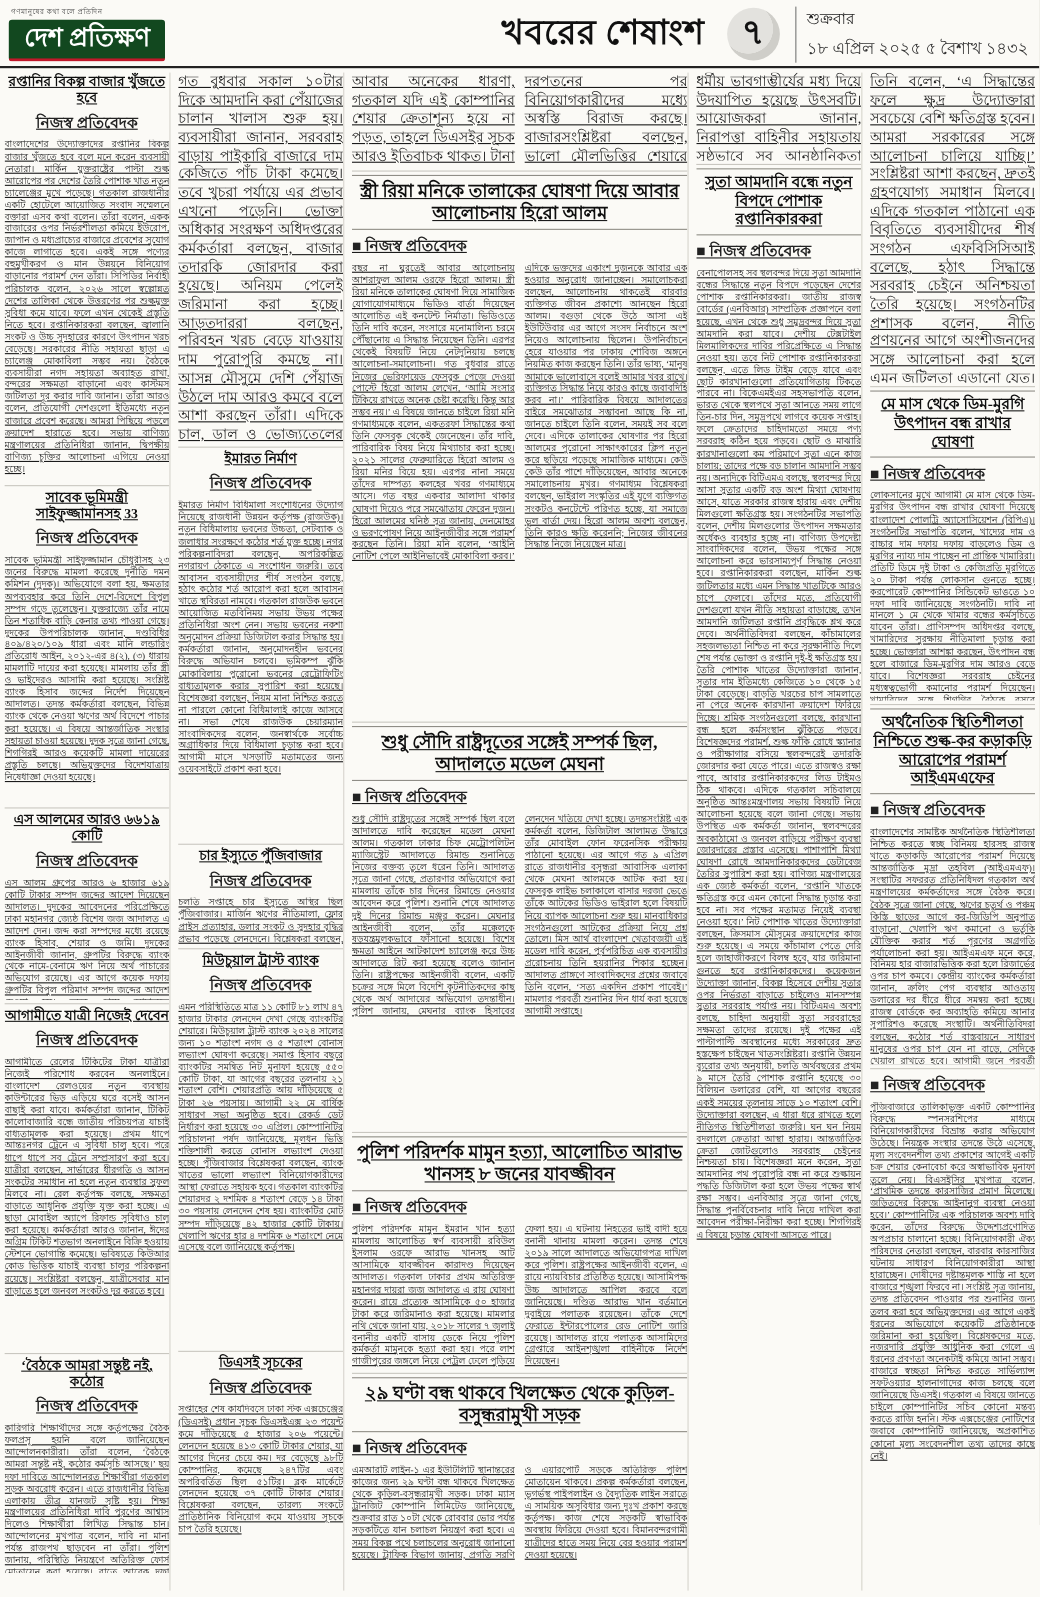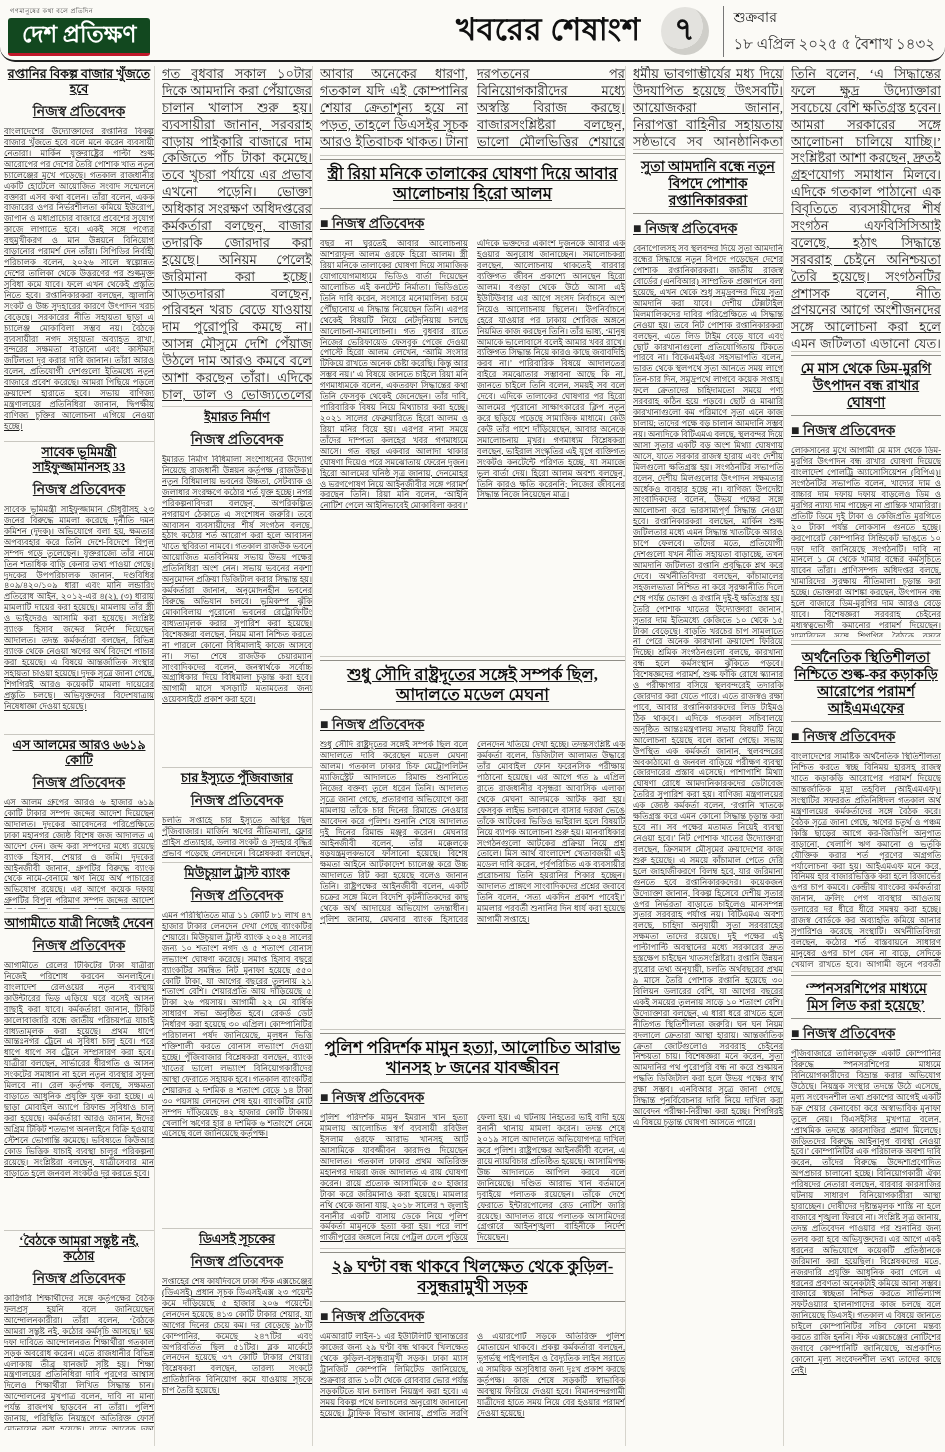--- a/index.html
+++ b/index.html
@@ -6,21 +6,20 @@
   .page{
     width:945px;height:1452px;margin:0 auto;background:#fbfaf6;color:#1b1b1b;
     font-family:"Liberation Serif","DejaVu Serif",serif;
     overflow:hidden;position:relative;box-sizing:border-box;
   }
   
   header{
     height:62px;display:flex;align-items:center;
     padding:4px 10px 2px 8px;box-sizing:border-box;
     border-bottom:2px solid #222;
-    border-radius:15px;
   }
   .logo-wrap{width:225px;flex:none;}
   .tagline{font-size:6.5px;color:#444;letter-spacing:.5px;margin:0 0 1px 2px;}
   .logo{
     display:inline-block;background:#12481f;color:#fff;
     font-weight:bold;font-size:23px;line-height:1.2;
     padding:3px 14px 5px;border-radius:3px;
     border-bottom:3px solid #c0182a;
   }
   .head-spacer{flex:1;}
@@ -186,20 +185,19 @@
         <h2 class="hl med framed">মে মাস থেকে ডিম-মুরগি উৎপাদন বন্ধ রাখার ঘোষণা</h2>
         <div class="byline">■ নিজস্ব প্রতিবেদক</div>
         <div class="body">লোকসানের মুখে আগামী মে মাস থেকে ডিম-মুরগির উৎপাদন বন্ধ রাখার ঘোষণা দিয়েছে বাংলাদেশ পোলট্রি অ্যাসোসিয়েশন (বিপিএ)। সংগঠনটির সভাপতি বলেন, খাদ্যের দাম ও বাচ্চার দাম দফায় দফায় বাড়লেও ডিম ও মুরগির ন্যায্য দাম পাচ্ছেন না প্রান্তিক খামারিরা। প্রতিটি ডিমে দুই টাকা ও কেজিপ্রতি মুরগিতে ২০ টাকা পর্যন্ত লোকসান গুনতে হচ্ছে। করপোরেট কোম্পানির সিন্ডিকেট ভাঙতে ১০ দফা দাবি জানিয়েছে সংগঠনটি। দাবি না মানলে ১ মে থেকে খামার বন্ধের কর্মসূচিতে যাবেন তাঁরা। প্রাণিসম্পদ অধিদপ্তর বলছে, খামারিদের সুরক্ষায় নীতিমালা চূড়ান্ত করা হচ্ছে। ভোক্তারা আশঙ্কা করছেন, উৎপাদন বন্ধ হলে বাজারে ডিম-মুরগির দাম আরও বেড়ে যাবে। বিশেষজ্ঞরা সরবরাহ চেইনের মধ্যস্বত্বভোগী কমানোর পরামর্শ দিয়েছেন। খামারিদের সঙ্গে শিগগির বৈঠকে বসবে মন্ত্রণালয়।</div>
       </div>
       <div class="article" style="height:328px">
         <h2 class="hl med framed">অর্থনৈতিক স্থিতিশীলতা নিশ্চিতে শুল্ক-কর কড়াকড়ি আরোপের পরামর্শ আইএমএফের</h2>
         <div class="byline">■ নিজস্ব প্রতিবেদক</div>
         <div class="body">বাংলাদেশের সামষ্টিক অর্থনৈতিক স্থিতিশীলতা নিশ্চিত করতে স্বচ্ছ বিনিময় হারসহ রাজস্ব খাতে কড়াকড়ি আরোপের পরামর্শ দিয়েছে আন্তর্জাতিক মুদ্রা তহবিল (আইএমএফ)। সংস্থাটির সফররত প্রতিনিধিদল গতকাল অর্থ মন্ত্রণালয়ের কর্মকর্তাদের সঙ্গে বৈঠক করে। বৈঠক সূত্রে জানা গেছে, ঋণের চতুর্থ ও পঞ্চম কিস্তি ছাড়ের আগে কর-জিডিপি অনুপাত বাড়ানো, খেলাপি ঋণ কমানো ও ভর্তুকি যৌক্তিক করার শর্ত পূরণের অগ্রগতি পর্যালোচনা করা হয়। আইএমএফ মনে করে, বিনিময় হার বাজারভিত্তিক করা হলে রিজার্ভের ওপর চাপ কমবে। কেন্দ্রীয় ব্যাংকের কর্মকর্তারা জানান, ক্রলিং পেগ ব্যবস্থার আওতায় ডলারের দর ধীরে ধীরে সমন্বয় করা হচ্ছে। রাজস্ব বোর্ডকে কর অব্যাহতি কমিয়ে আনার সুপারিশও করেছে সংস্থাটি। অর্থনীতিবিদরা বলছেন, কঠোর শর্ত বাস্তবায়নে সাধারণ মানুষের ওপর চাপ যেন না বাড়ে, সেদিকে খেয়াল রাখতে হবে। আগামী জুনে পরবর্তী কিস্তি ছাড়ের সিদ্ধান্ত হতে পারে।</div>
       </div>
       <div class="article" style="height:456px">
-        <h2 class="hl med framed">‘স্পনসরশিপের মাধ্যমে মিস লিড করা হয়েছে’</h2>
         <div class="byline">■ নিজস্ব প্রতিবেদক</div>
         <div class="body">পুঁজিবাজারে তালিকাভুক্ত একটি কোম্পানির বিরুদ্ধে স্পনসরশিপের মাধ্যমে বিনিয়োগকারীদের বিভ্রান্ত করার অভিযোগ উঠেছে। নিয়ন্ত্রক সংস্থার তদন্তে উঠে এসেছে, মূল্য সংবেদনশীল তথ্য প্রকাশের আগেই একটি চক্র শেয়ার কেনাবেচা করে অস্বাভাবিক মুনাফা তুলে নেয়। বিএসইসির মুখপাত্র বলেন, ‘প্রাথমিক তদন্তে কারসাজির প্রমাণ মিলেছে। জড়িতদের বিরুদ্ধে আইনানুগ ব্যবস্থা নেওয়া হবে।’ কোম্পানিটির এক পরিচালক অবশ্য দাবি করেন, তাঁদের বিরুদ্ধে উদ্দেশ্যপ্রণোদিত অপপ্রচার চালানো হচ্ছে। বিনিয়োগকারী ঐক্য পরিষদের নেতারা বলছেন, বারবার কারসাজির ঘটনায় সাধারণ বিনিয়োগকারীরা আস্থা হারাচ্ছেন। দোষীদের দৃষ্টান্তমূলক শাস্তি না হলে বাজারে শৃঙ্খলা ফিরবে না। সংশ্লিষ্ট সূত্র জানায়, তদন্ত প্রতিবেদন পাওয়ার পর শুনানির জন্য তলব করা হবে অভিযুক্তদের। এর আগে একই ধরনের অভিযোগে কয়েকটি প্রতিষ্ঠানকে জরিমানা করা হয়েছিল। বিশ্লেষকদের মতে, নজরদারি প্রযুক্তি আধুনিক করা গেলে এ ধরনের প্রবণতা অনেকটাই কমিয়ে আনা সম্ভব। বাজারে স্বচ্ছতা নিশ্চিত করতে সার্ভিল্যান্স সফটওয়্যার হালনাগাদের কাজ চলছে বলে জানিয়েছে ডিএসই। গতকাল এ বিষয়ে জানতে চাইলে কোম্পানিটির সচিব কোনো মন্তব্য করতে রাজি হননি। স্টক এক্সচেঞ্জের নোটিশের জবাবে কোম্পানিটি জানিয়েছে, অপ্রকাশিত কোনো মূল্য সংবেদনশীল তথ্য তাদের কাছে নেই।</div>
       </div>
     </div>
 
   </div>
 </div>
 
 </body></html>

